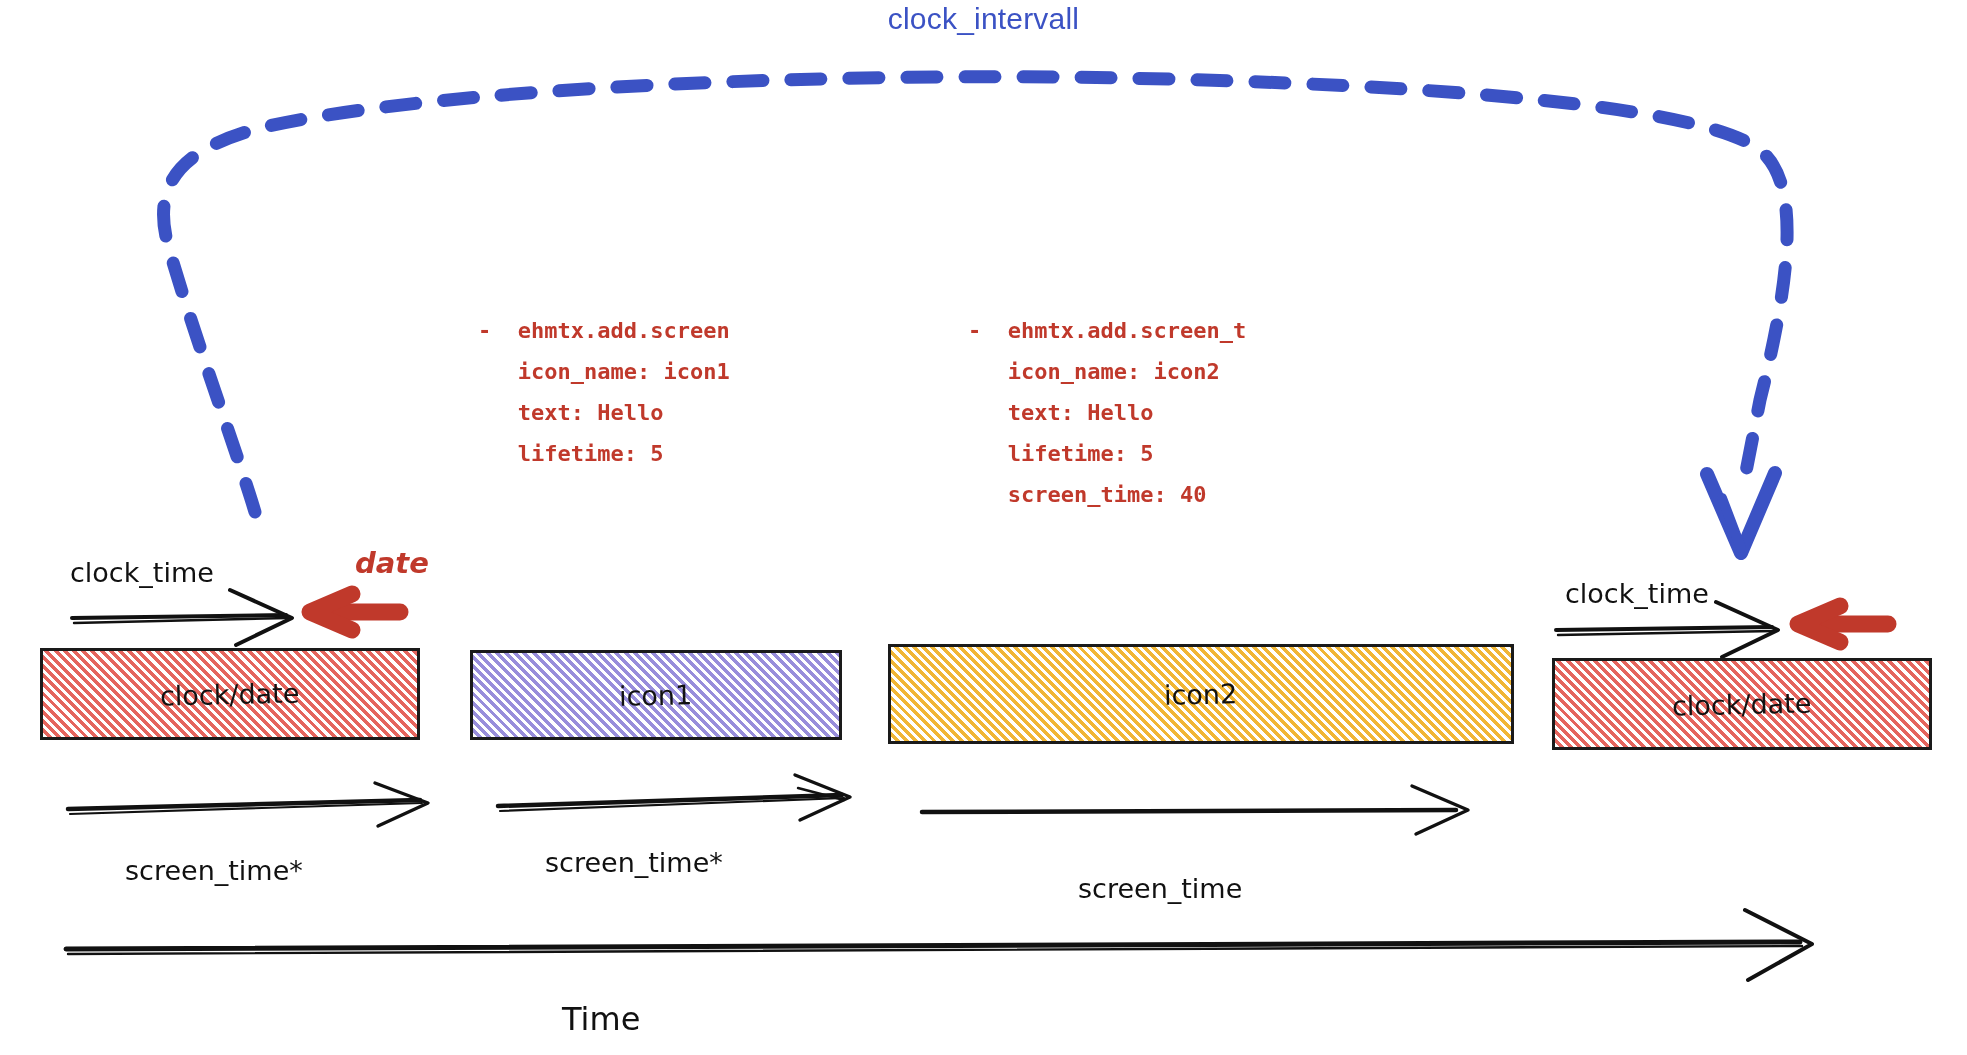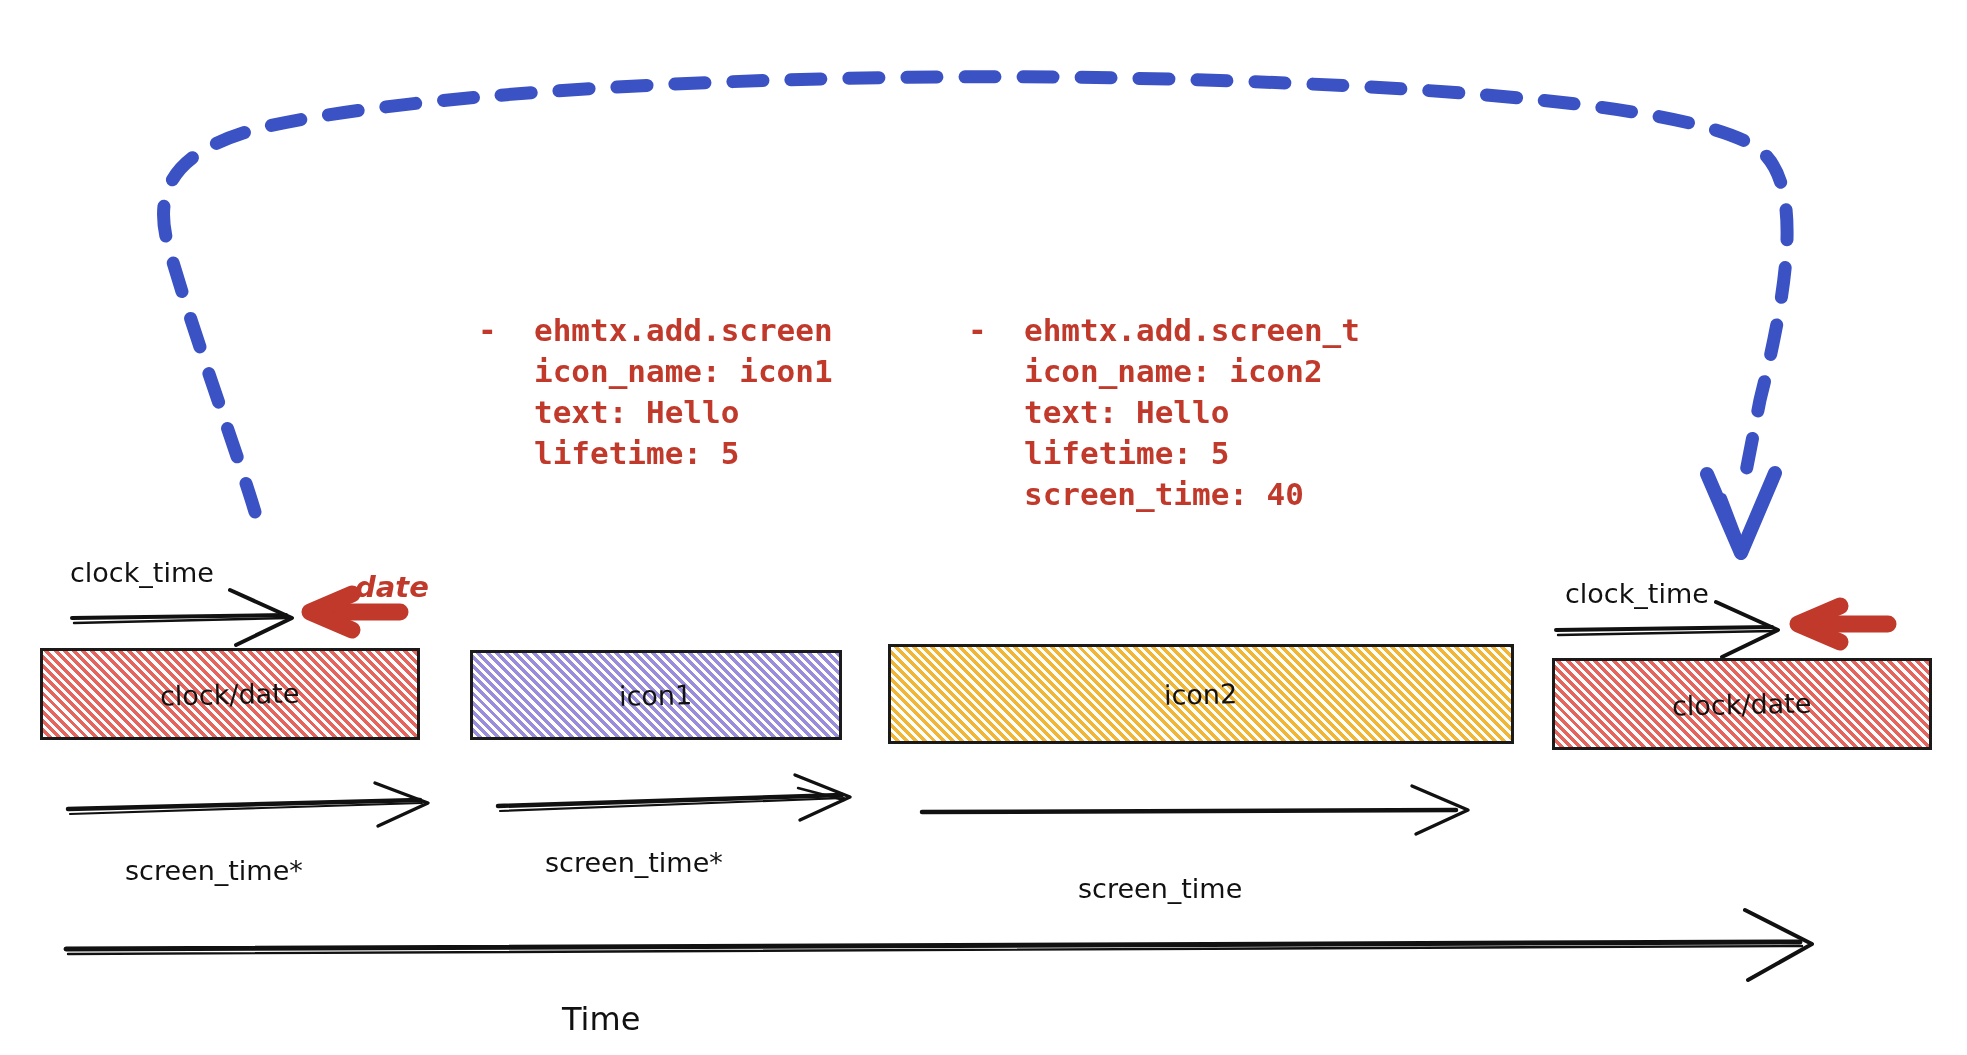--- a/index.html
+++ b/index.html
@@ -37,21 +37,21 @@
     font-size: 30px;
     color: #3b52c4;
     font-family: "Liberation Sans", sans-serif;
     letter-spacing: 0.2px;
     top: 2px;
   }
 
   
   .codeblock {
     font-family: "DejaVu Sans Mono", "Liberation Mono", monospace;
-    font-size: 31px;
+    font-size: 22px;
     line-height: 41px;
     color: #c0392b;
     white-space: pre;
     font-weight: 700;
   }
   #code1 { left: 478px; top: 310px; }
   #code2 { left: 968px; top: 310px; }
 
   
   .hand {
@@ -108,33 +108,34 @@
       rgba(240, 178, 42, 0.95) 6.5px
     );
   }
 
   #box-clock-left  { left: 40px;   top: 648px; width: 380px; height: 92px; }
   #box-icon1       { left: 470px;  top: 650px; width: 372px; height: 90px; }
   #box-icon2       { left: 888px;  top: 644px; width: 626px; height: 100px; }
   #box-clock-right { left: 1552px; top: 658px; width: 380px; height: 92px; }
 
   #lbl-ct-left   { left: 70px;  top: 557px; }
-  #lbl-date      { left: 355px; top: 546px; margin-top: 24px; }
+  #lbl-date      { left: 355px; top: 546px; }
   #lbl-ct-right  { left: 1565px;top: 578px; }
 
   #lbl-st1 { left: 125px; top: 855px; }
   #lbl-st2 { left: 545px; top: 847px; }
   #lbl-st3 { left: 1078px;top: 873px; }
   #lbl-time{ left: 562px; top: 1000px; font-size: 32px;}
 </style>
 </head>
 <body>
 
 <div id="stage">
 
+  <div class="abs" id="title">clock_intervall</div>
 
   <svg class="layer" viewBox="0 0 1967 1055">
 
     <g>
       <path d="M 255 512
                C 238 455, 192 330, 168 245
                C 152 186, 178 150, 260 128
                C 430 88, 820 72, 1120 78
                C 1420 84, 1700 104, 1760 150
                C 1800 182, 1792 272, 1760 400

